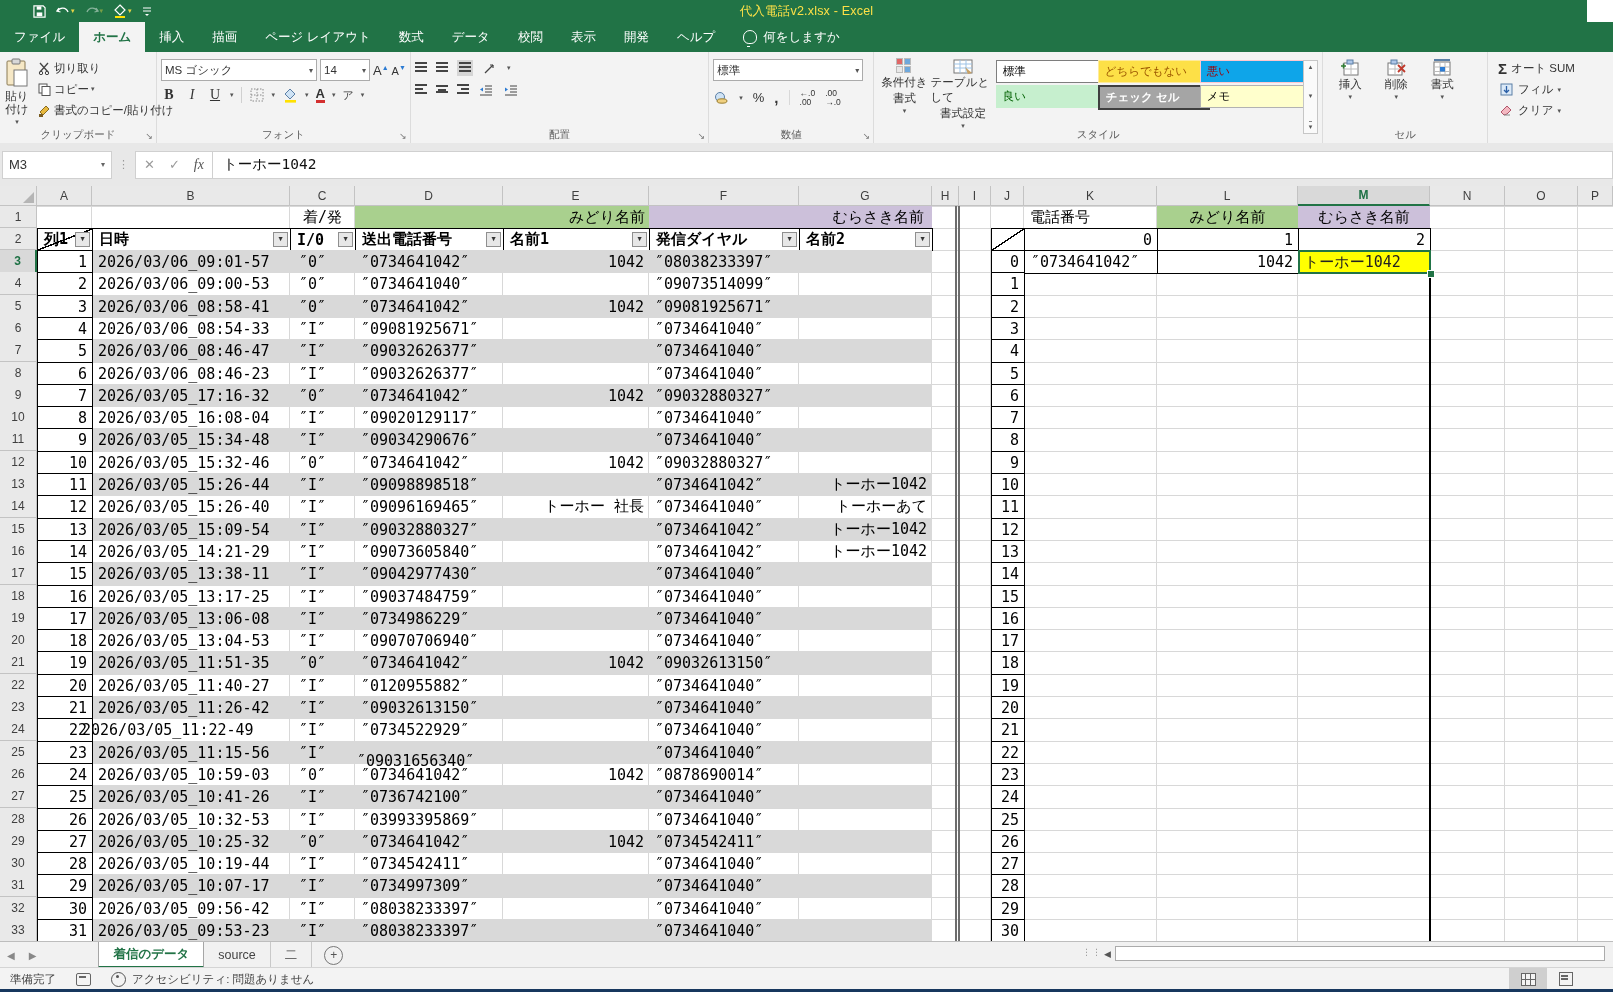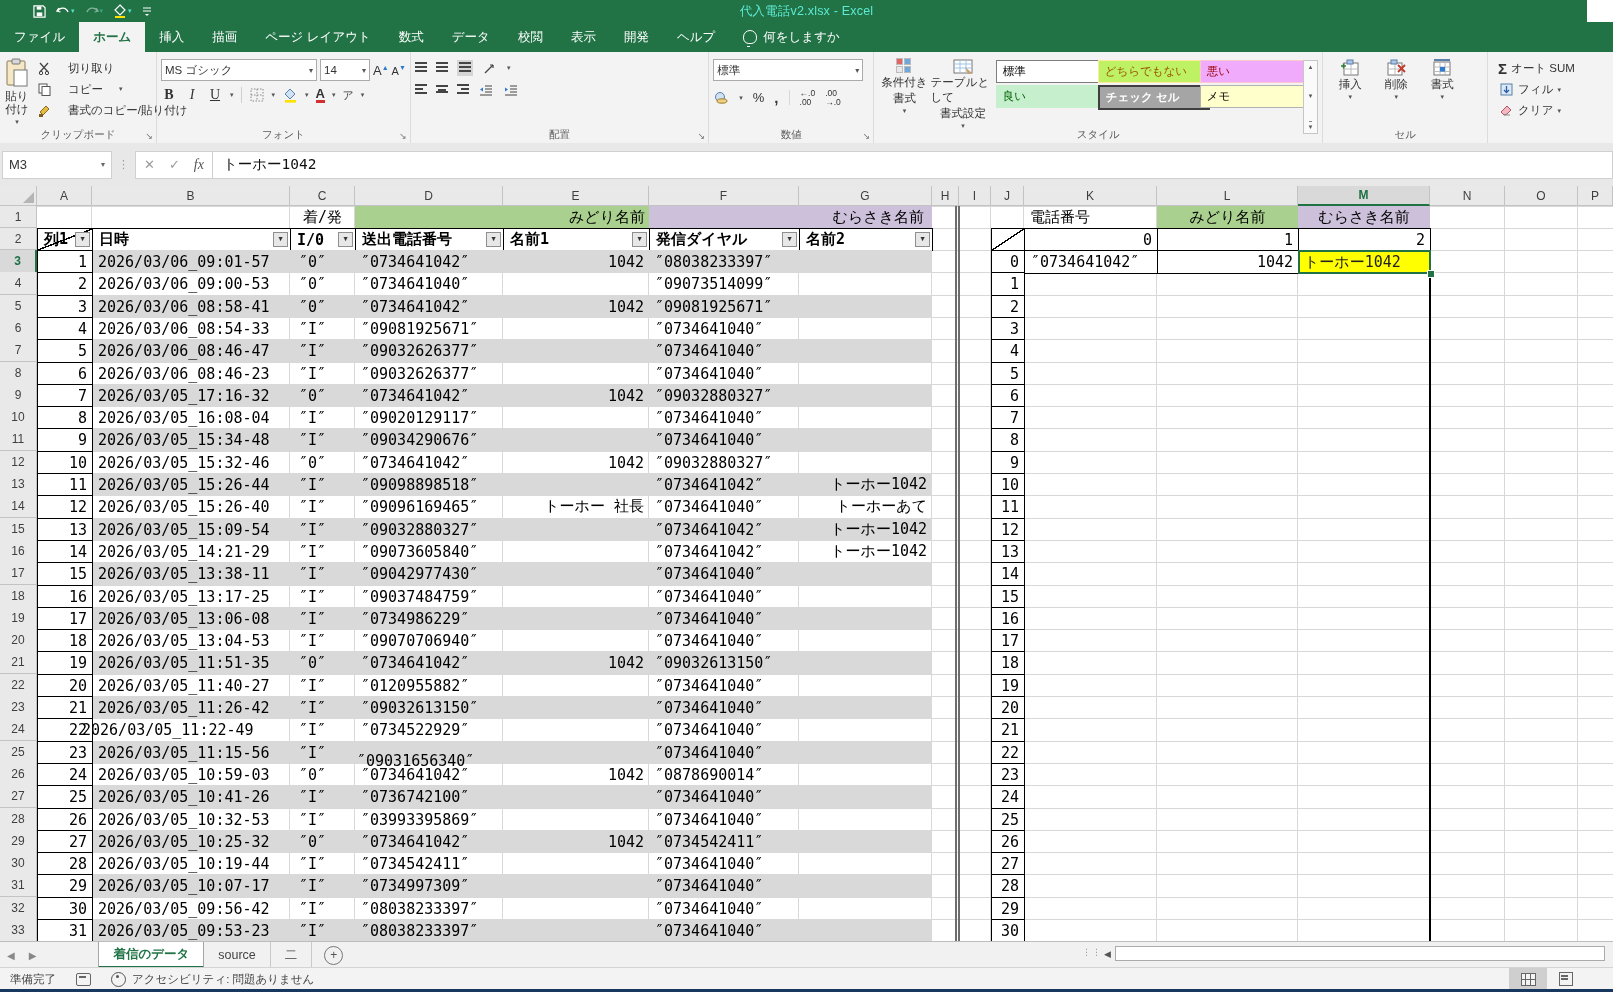--- a/index.html
+++ b/index.html
@@ -1,20 +1,20 @@
 <!DOCTYPE html>
 <html><head>
 <meta charset="utf-8">
 <style>
   html,body{margin:0;padding:0}
   body{width:1613px;height:992px;position:relative;overflow:hidden;background:#fff;
        font-family:"Liberation Sans","DejaVu Sans",sans-serif;color:#222;-webkit-font-smoothing:antialiased}
   .abs{position:absolute}
   
-  #titlebar{top:0;left:0;width:1613px;height:22px;background:#217346;display:flex;align-items:center;color:#5eead4}
+  #titlebar{top:0;left:0;width:1613px;height:22px;background:#217346;display:flex;align-items:center;color:#fde047}
   .qat{display:flex;align-items:center;gap:4px;padding-left:30px}
   .qbtn{display:flex;align-items:center;height:20px;padding:0 3px}
   .qbtn svg{display:block}
   .qcaret{font-size:7px;margin-left:1px;opacity:.9}
   .dim{opacity:.45}
   #title-text{position:absolute;left:0;right:0;text-align:center;font-size:12.5px;letter-spacing:.2px}
   #win-box{position:absolute;right:0;top:0;width:26px;height:22px;background:#fff}
   
   #tabrow{top:22px;left:0;width:1613px;height:30px;background:#217346;display:flex;align-items:flex-end;color:#fff;font-size:12.5px}
   .rtab{padding:0 14px;height:30px;line-height:30px;white-space:nowrap}
@@ -22,21 +22,21 @@
   #tellme{display:flex;align-items:center;gap:6px;padding:0 14px;height:30px}
   .bulb{width:12px;height:12px;border:1.4px solid #fff;border-radius:50% 50% 42% 42%;position:relative}
   .bulb:after{content:"";position:absolute;left:3px;bottom:-4px;width:3px;height:3px;border-bottom:1.4px solid #fff}
   
   #ribbon{top:52px;left:0;width:1613px;height:91px;background:#f3f3f3;border-bottom:1px solid #d2d0ce;display:flex;font-size:11.5px;color:#333}
   .group{position:relative;border-right:1px solid #dcdcdc;padding:3px 4px 15px 4px;display:flex;align-items:flex-start}
   .glabel{position:absolute;bottom:1px;left:0;right:0;text-align:center;font-size:10.5px;color:#5a5a5a}
   .launcher{position:absolute;bottom:2px;right:3px;font-size:9px;color:#777;line-height:1}
   .bigbtn{width:46px;display:flex;flex-direction:column;align-items:center;gap:2px;padding-top:3px;text-align:center;line-height:1.15}
   .smallcol{display:flex;flex-direction:column;justify-content:flex-start;gap:3px;padding-top:4px}
-  .sbtn{display:flex;align-items:center;gap:16px;height:18px;white-space:nowrap}
+  .sbtn{display:flex;align-items:center;gap:2px;height:18px;white-space:nowrap}
   .ibx{width:16px;height:16px;display:flex;align-items:center;justify-content:center;flex:none}
   .combo{background:#fff;border:1px solid #ababab;height:20px;display:flex;align-items:center;padding:0 3px;white-space:nowrap}
   .combo .car{margin-left:auto;font-size:8px;color:#555;padding-left:4px}
   .fontrow{display:flex;align-items:center;gap:3px}
   .togrow{display:flex;align-items:center;gap:7px;margin-top:6px}
   .fbtn{font-family:"Liberation Serif","DejaVu Serif",serif;font-size:14px;width:16px;text-align:center}
   .alncol{display:flex;flex-direction:column;gap:6px;padding-top:5px}
   .alnrow{display:flex;align-items:center;gap:9px}
   .alnicon{display:inline-block}
   .alnicon i{display:block;height:2px;background:#444;margin-bottom:2px}
@@ -363,22 +363,22 @@
             <path d="M1 5h18M1 9h18M7 1v13M13 1v13" stroke="#9dc3e6"></path>
             <path d="M12 8 L19 14 L15 15 Z" fill="#c8a165"></path>
           </svg>
         </span>
       <span>テーブルとして</span>
       <span>書式設定</span>
       <span class="car2">▾</span>
     </div>
     <div class="gallery" id="style-gallery">
         <div class="chip" style="background: rgb(255, 255, 255); color: rgb(0, 0, 0); border: 1px solid rgb(126, 126, 126);">標準</div>
-        <div class="chip" style="background: #bef264; color: rgb(156, 87, 0); border: 1px solid rgb(255, 235, 156);">どちらでもない</div>
-        <div class="chip" style="background: #f0abfc; color: rgb(156, 0, 6); border: 1px solid rgb(255, 199, 206);">悪い</div>
+        <div class="chip" style="background: #fde047; color: rgb(156, 87, 0); border: 1px solid rgb(255, 235, 156);">どちらでもない</div>
+        <div class="chip" style="background: #0ea5e9; color: rgb(156, 0, 6); border: 1px solid rgb(255, 199, 206);">悪い</div>
         <div class="chip" style="background: rgb(198, 239, 206); color: rgb(0, 97, 0); border: 1px solid rgb(198, 239, 206);">良い</div>
         <div class="chip" style="background: rgb(165, 165, 165); color: rgb(255, 255, 255); border: 2px solid rgb(63, 63, 63); font-weight: bold;">チェック セル</div>
         <div class="chip" style="background: rgb(255, 255, 204); color: rgb(0, 0, 0); border: 1px solid rgb(178, 178, 178);">メモ</div>
       </div>
     <div class="gscroll">
         <span>▴</span>
         <span>▾</span>
         <span style="border-top:1px solid #888;padding-top:1px">▾</span>
       </div>
     <div class="glabel">スタイル</div>

